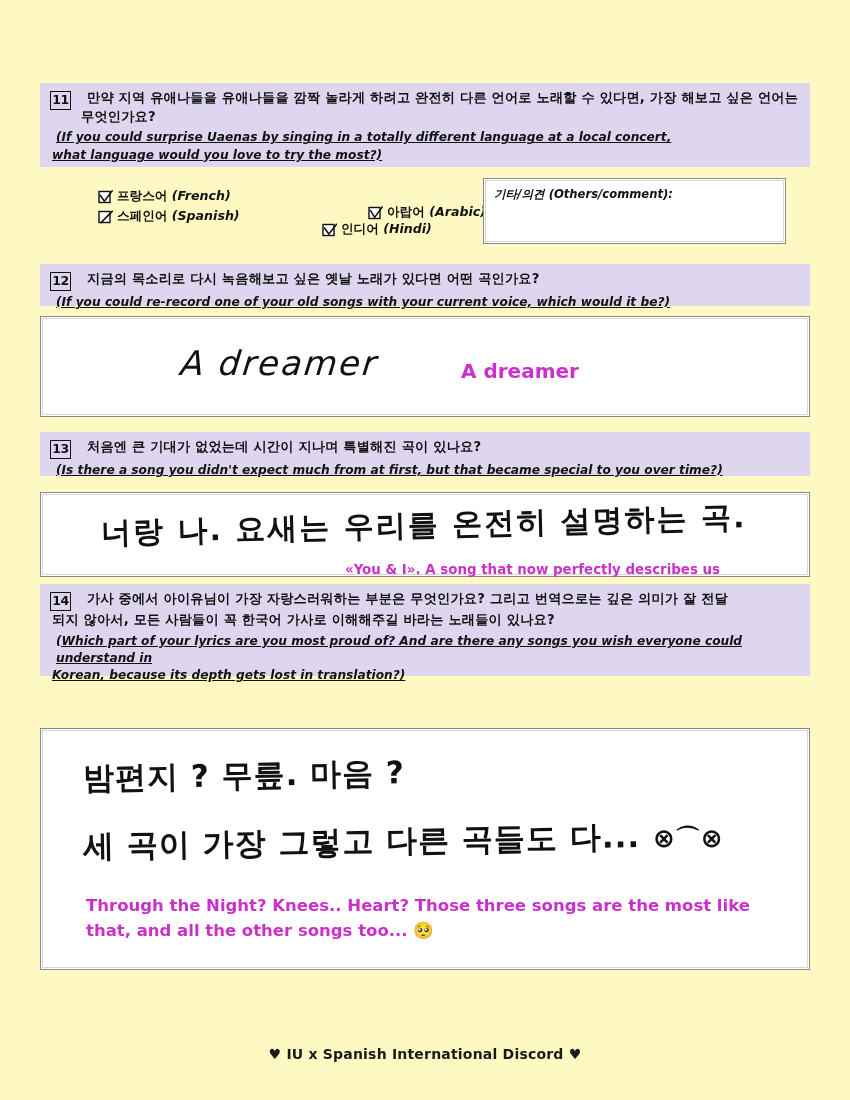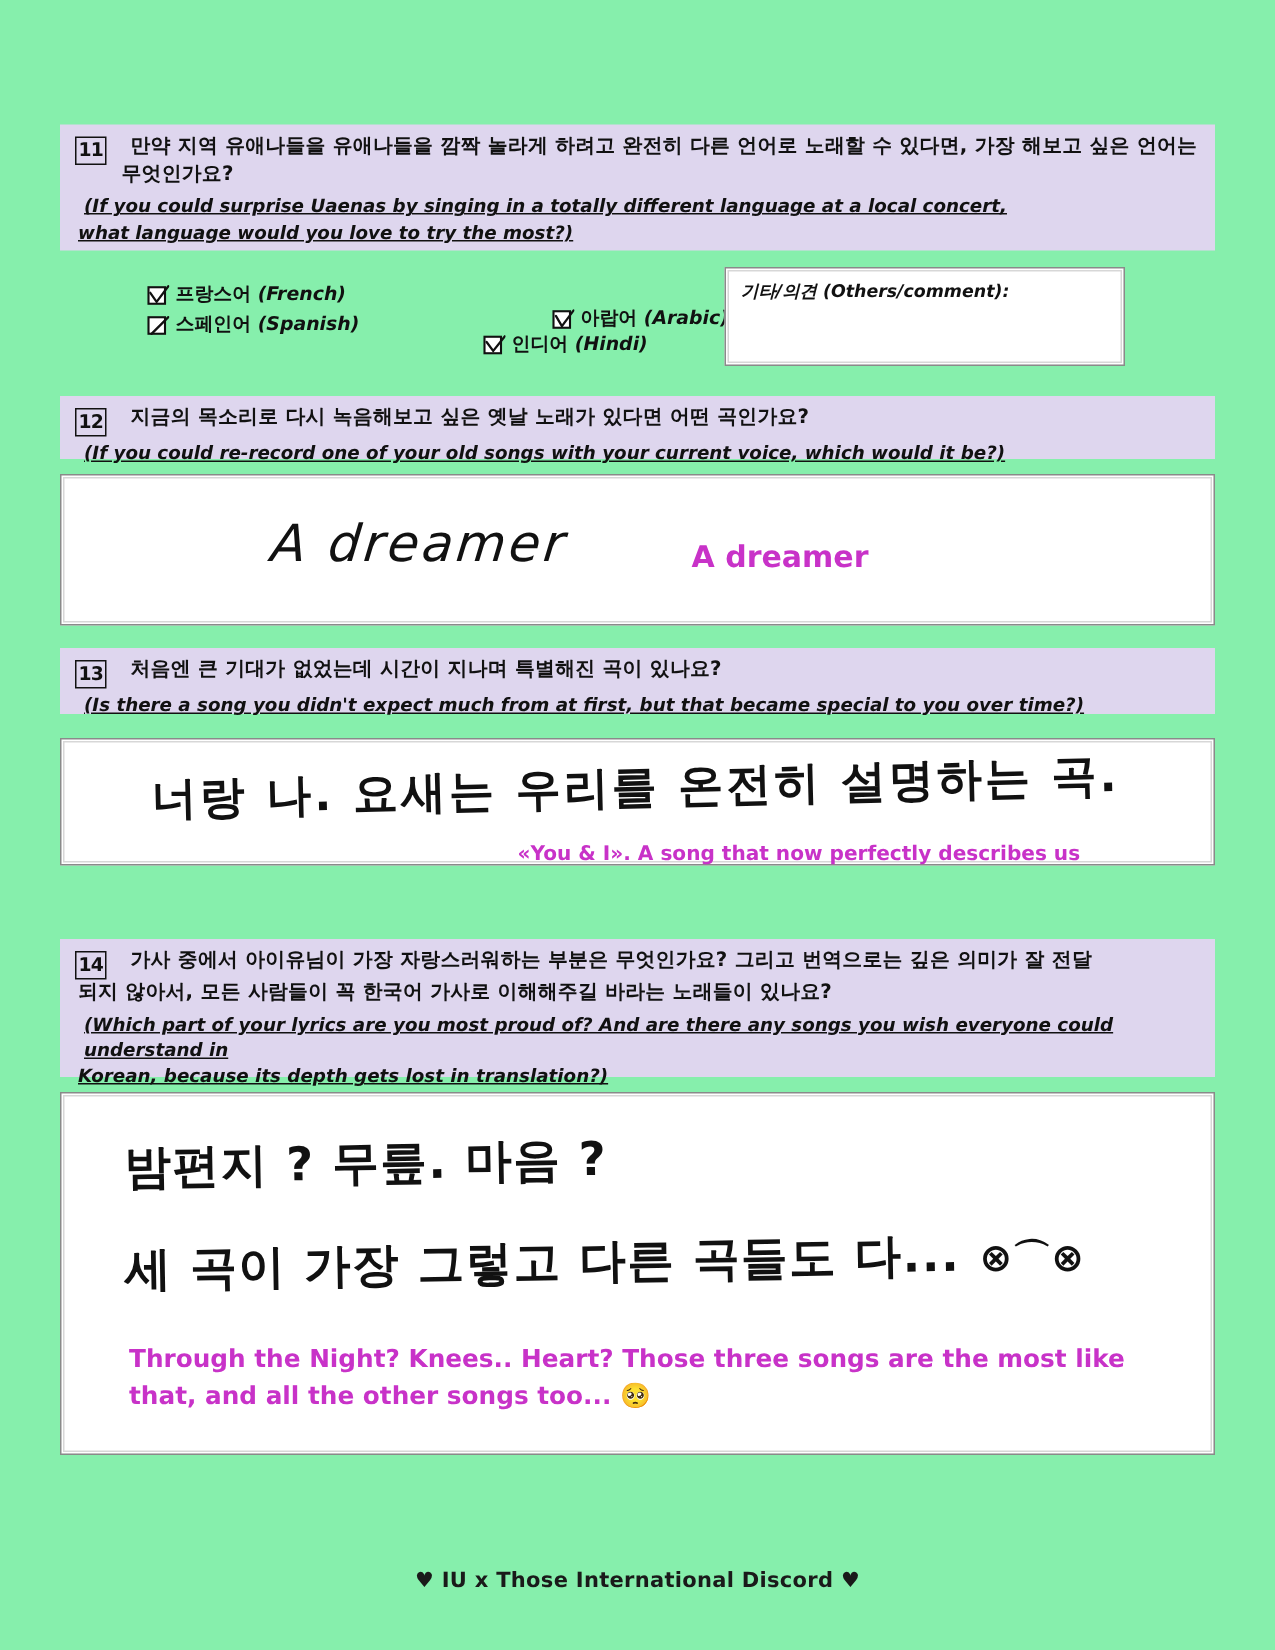--- a/index.html
+++ b/index.html
@@ -10,21 +10,21 @@
   body {
     width: 850px;
     height: 1100px;
     position: relative;
     font-family: "Liberation Sans", sans-serif;
     overflow: hidden;
   }
   .page {
     position: absolute;
     inset: 0;
-    background: #86efac;
+    background: #fef9c3;
   }
 
   
   .qband {
     position: absolute;
     left: 40px;
     width: 770px;
     background: #ded6ee;
     box-sizing: border-box;
     padding: 6px 10px 8px 10px;
@@ -225,21 +225,21 @@
       <span class="cbox">
         <svg width="15" height="14" viewBox="0 0 15 14">
           <rect x="1" y="1.5" width="11" height="11" fill="#fff" stroke="#111" stroke-width="1.4"></rect>
           <path d="M2.4 5.0 L6.8 11.0 L14.6 1.2" fill="none" stroke="#111" stroke-width="1.5" stroke-linecap="round"></path>
         </svg>
       </span>
       <span class="optlabel"><span>인디어</span> <span class="en">(Hindi)</span></span>
     </div>
   </div>
 
-  <div class="othersbox" style="left:483px; top:178px; width:267px; height:66px;">
+  <div class="othersbox" style="left:483px; top:178px; width:303px; height:66px;">
     <div class="otherslabel">기타/의견 (Others/comment):</div>
   </div>
 
   <div class="qband" style="top:264px; height:42px;">
     <div class="qband-row">
       <div class="qnum">12</div>
       <div style="flex:1 1 auto;">
         <div class="qkor">지금의 목소리로 다시 녹음해보고 싶은 옛날 노래가 있다면 어떤 곡인가요?</div>
       </div>
     </div>
@@ -259,35 +259,35 @@
       </div>
     </div>
     <div class="qeng">(Is there a song you didn't expect much from at first, but that became special to you over time?)</div>
   </div>
 
   <div class="abox" style="left:40px; top:492px; width:770px; height:85px;">
     <span class="hand hand-kr" style="left:60px; top:12px;">너랑 나.    요새는 우리를 온전히 설명하는 곡.</span>
   </div>
   <span class="trans trans-sm" style="left:345px; top:562px;">«You &amp; I». A song that now perfectly describes us</span>
 
-  <div class="qband" style="top:626px; height:92px;">
+  <div class="qband" style="top:584px; height:92px;">
     <div class="qband-row">
       <div class="qnum">14</div>
       <div style="flex:1 1 auto;">
         <div class="qkor">가사 중에서 아이유님이 가장 자랑스러워하는 부분은 무엇인가요? 그리고 번역으로는 깊은 의미가 잘 전달</div>
       </div>
     </div>
     <div class="qkor" style="text-indent:0; padding-left:2px;">되지 않아서, 모든 사람들이 꼭 한국어 가사로 이해해주길 바라는 노래들이 있나요?</div>
     <div class="qeng">(Which part of your lyrics are you most proud of? And are there any songs you wish everyone could understand in</div>
     <div class="qeng" style="margin-top:0; padding-left:2px;">Korean, because its depth gets lost in translation?)</div>
   </div>
 
   <div class="abox" style="left:40px; top:728px; width:770px; height:242px;">
     <span class="hand hand-kr2" style="left:42px; top:26px;">밤편지 ?   무릎.  마음 ?</span>
     <span class="hand hand-kr2" style="left:42px; top:92px;">세 곡이  가장  그렇고  다른  곡들도  다...</span>
     <span class="hand" style="left:612px; top:92px; font-size:26px; font-weight:600;">⊗⌒⊗</span>
     <span class="trans trans-md" style="left:45px; top:165px;">Through the Night? Knees.. Heart? Those three songs are the most like</span>
     <span class="trans trans-md" style="left:45px; top:190px;">that, and all the other songs too... 🥺</span>
   </div>
 
-  <div class="footer" style="top:1046px;">♥ IU x Those International Discord ♥</div>
+  <div class="footer" style="top:1046px;">♥ IU x Spanish International Discord ♥</div>
 
 </div>
 
 </body></html>

